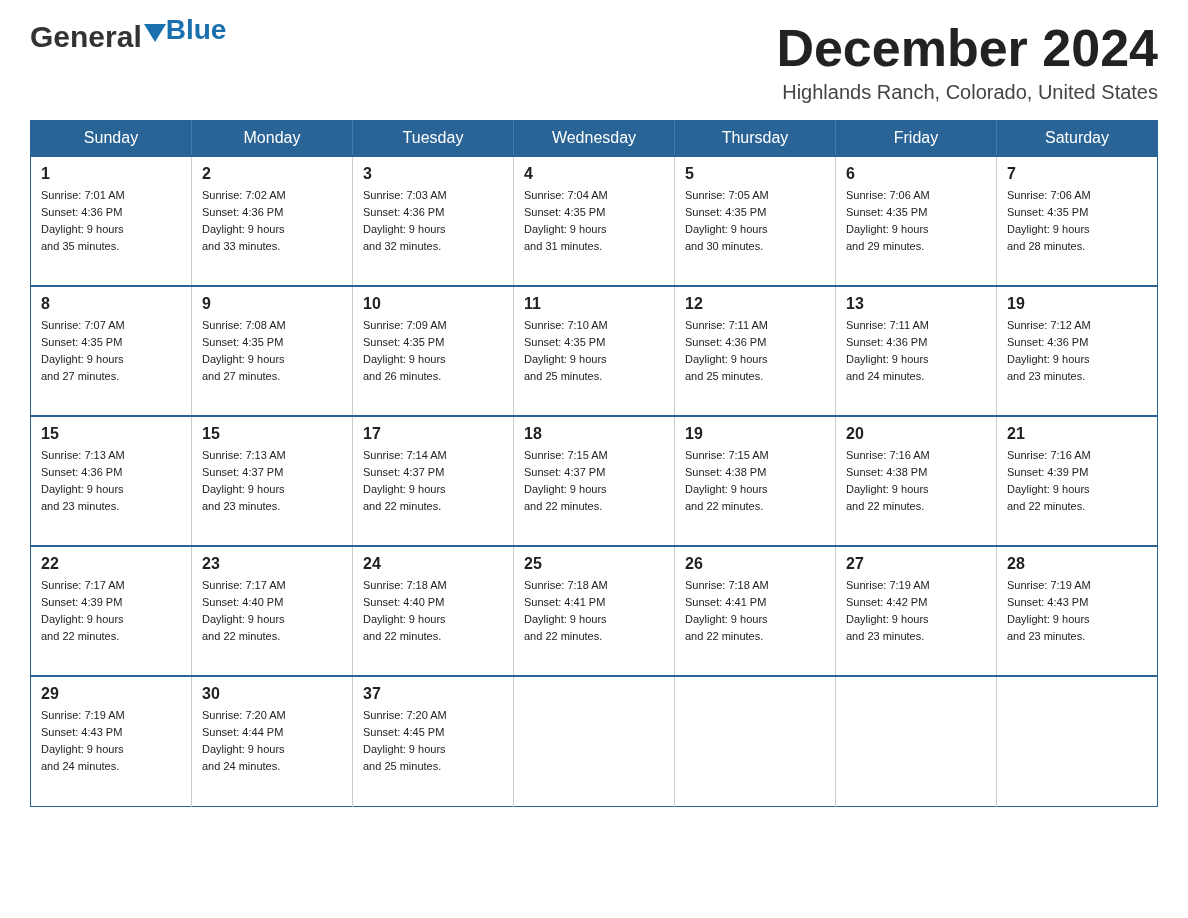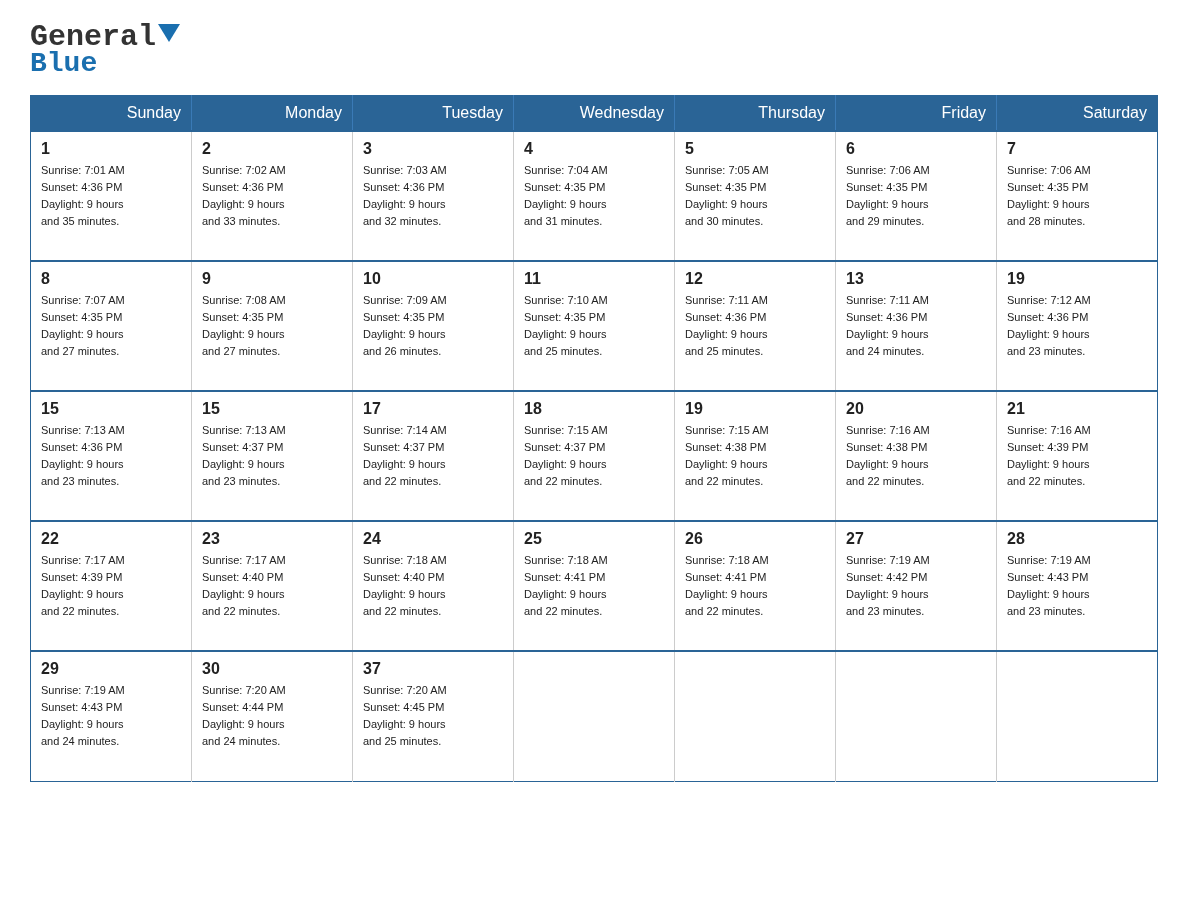--- a/index.html
+++ b/index.html
@@ -11,23 +11,22 @@
       padding: 20px 30px;
     }
     .header {
       display: flex;
       justify-content: space-between;
       align-items: flex-start;
       margin-bottom: 16px;
     }
     .logo {
       display: flex;
-      flex-direction: column;
+      flex-direction: row;
       align-items: flex-start;
-      font-family: Liberation Mono, monospace;
     }
     .title-block {
       text-align: right;
     }
     .month-title {
       font-size: 52px;
       font-weight: bold;
       color: #222;
       line-height: 1.1;
     }
@@ -39,21 +38,21 @@
     table {
       width: 100%;
       border-collapse: collapse;
       border: 1px solid #2a6496;
     }
     thead tr {
       background-color: #2a6496;
     }
     thead th {
       color: #fff;
-      text-align: right;
+      text-align: center;
       padding: 8px 10px;
       font-size: 16px;
       font-weight: normal;
       border-right: 1px solid #3a7ab6;
     }
     thead th:last-child { border-right: none; }
     tbody tr {
       border-top: 2px solid #2a6496;
     }
     tbody td {
@@ -103,20 +102,24 @@
 <div class="header">
   <div class="logo">
     <div class="logo-wrapper">
       <span class="logo-general">General</span>
       <svg width="22" height="18" viewBox="0 0 22 18" style="margin-left:2px;margin-top:-8px;">
         <polygon points="0,0 22,0 11,18" fill="#1a6faf"></polygon>
       </svg>
     </div>
     <div class="logo-blue-line">Blue</div>
   </div>
+  <div class="title-block">
+    <div class="month-title">December 2024</div>
+    <div class="location">Highlands Ranch, Colorado, United States</div>
+  </div>
 </div>
 
 <table>
   <thead>
     <tr>
     <th>Sunday</th>
         <th>Monday</th>
         <th>Tuesday</th>
         <th>Wednesday</th>
         <th>Thursday</th>

